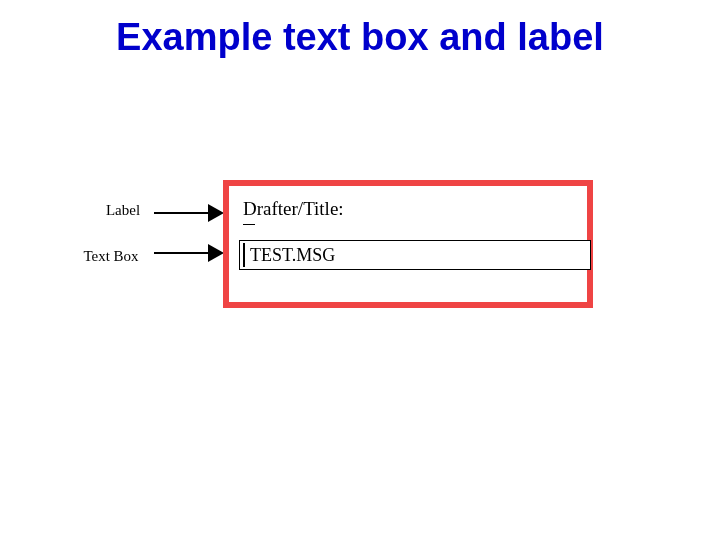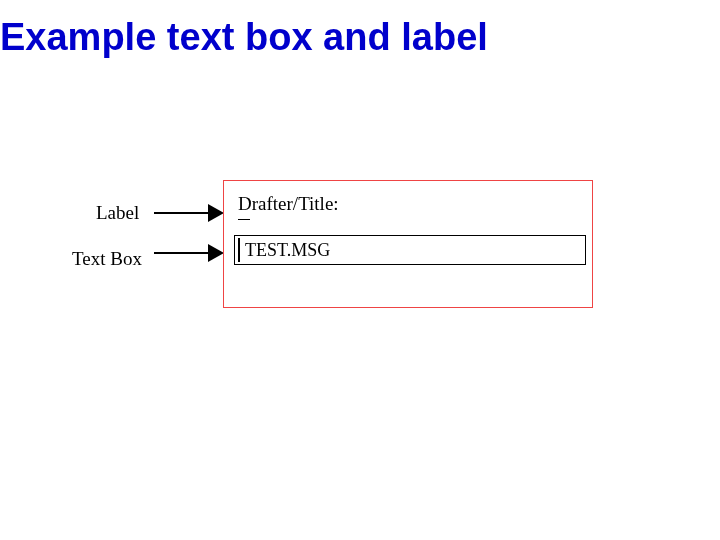--- a/index.html
+++ b/index.html
@@ -13,38 +13,39 @@
   .slide {
     position: relative;
     width: 720px;
     height: 540px;
   }
   .title {
     position: absolute;
     top: 16px;
     left: 0;
     width: 720px;
+    text-align: center;
     font-weight: bold;
     font-size: 38px;
     line-height: 1.15;
     color: #0000cc;
   }
   .figure {
     position: absolute;
     left: 90px;
     top: 180px;
     width: 540px;
     height: 170px;
   }
   .callout {
     position: absolute;
     font-family: "Times New Roman", Times, serif;
-    font-size: 19px;
+    font-size: 15px;
     color: #000;
-    text-align: left;
+    text-align: center;
   }
   .callout-label { left: 6px; top: 22px; width: 54px; }
   .callout-textbox { left: -18px; top: 68px; width: 78px; }
 
   .arrow {
     position: absolute;
     height: 18px;
   }
   .arrow-line {
     position: absolute;
@@ -66,21 +67,21 @@
   }
   .arrow1 { left: 64px; top: 24px; width: 70px; }
   .arrow2 { left: 64px; top: 64px; width: 70px; }
 
   .panel {
     position: absolute;
     left: 133px;
     top: 0;
     width: 370px;
     height: 128px;
-    border: 1px solid #ef4444;
+    border: 6px solid #ef4444;
     background: #fff;
     box-sizing: border-box;
   }
   .field-label {
     position: absolute;
     left: 14px;
     top: 12px;
     font-family: "Times New Roman", Times, serif;
     font-size: 19px;
     color: #000;

